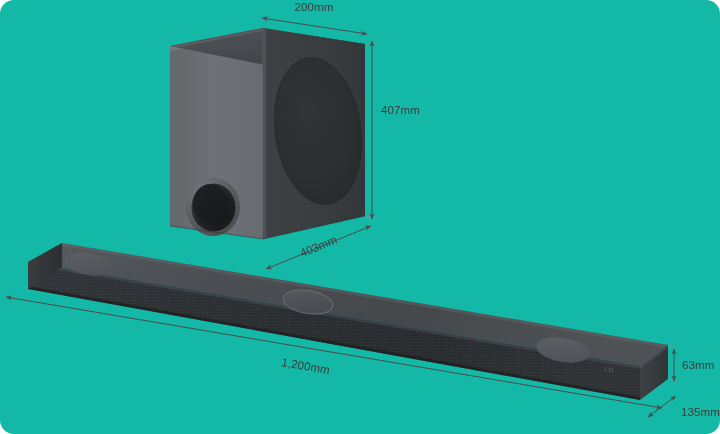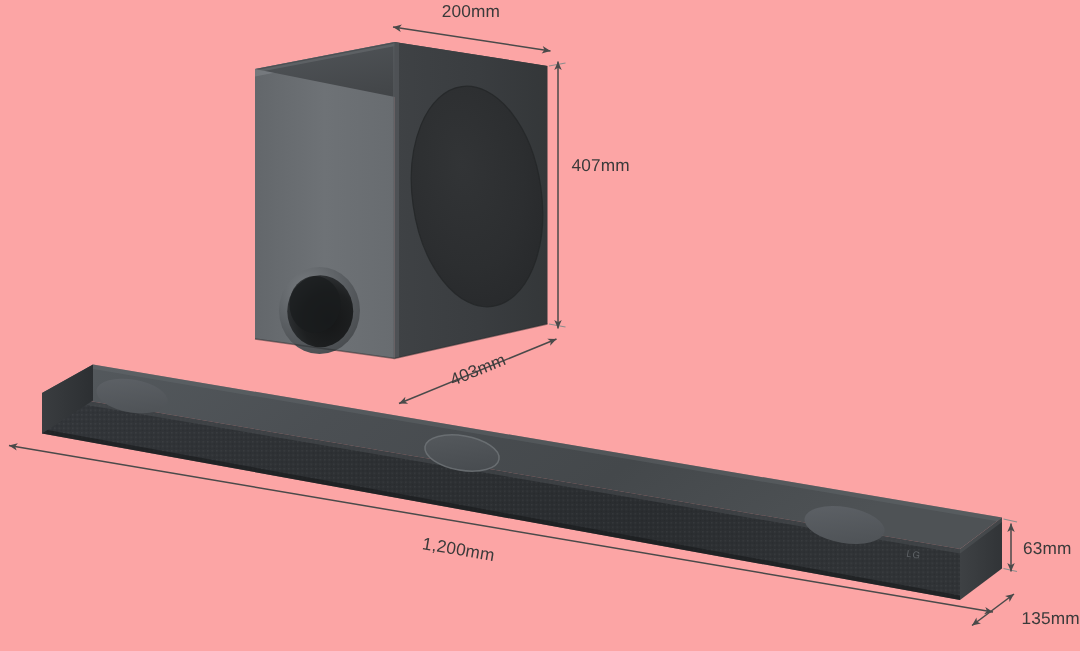--- a/index.html
+++ b/index.html
@@ -10,21 +10,22 @@
   body {
     width: 720px;
     height: 434px;
     overflow: hidden;
     font-family: "Liberation Sans", sans-serif;
   }
   #stage {
     position: relative;
     width: 720px;
     height: 434px;
-    background: #fca5a5;
+    background: #14b8a6;
+    border-radius: 14px;
   }
   #scene {
     position: absolute;
     left: 0;
     top: 0;
     width: 720px;
     height: 434px;
   }
   .dim-label {
     font-family: "Liberation Sans", sans-serif;

